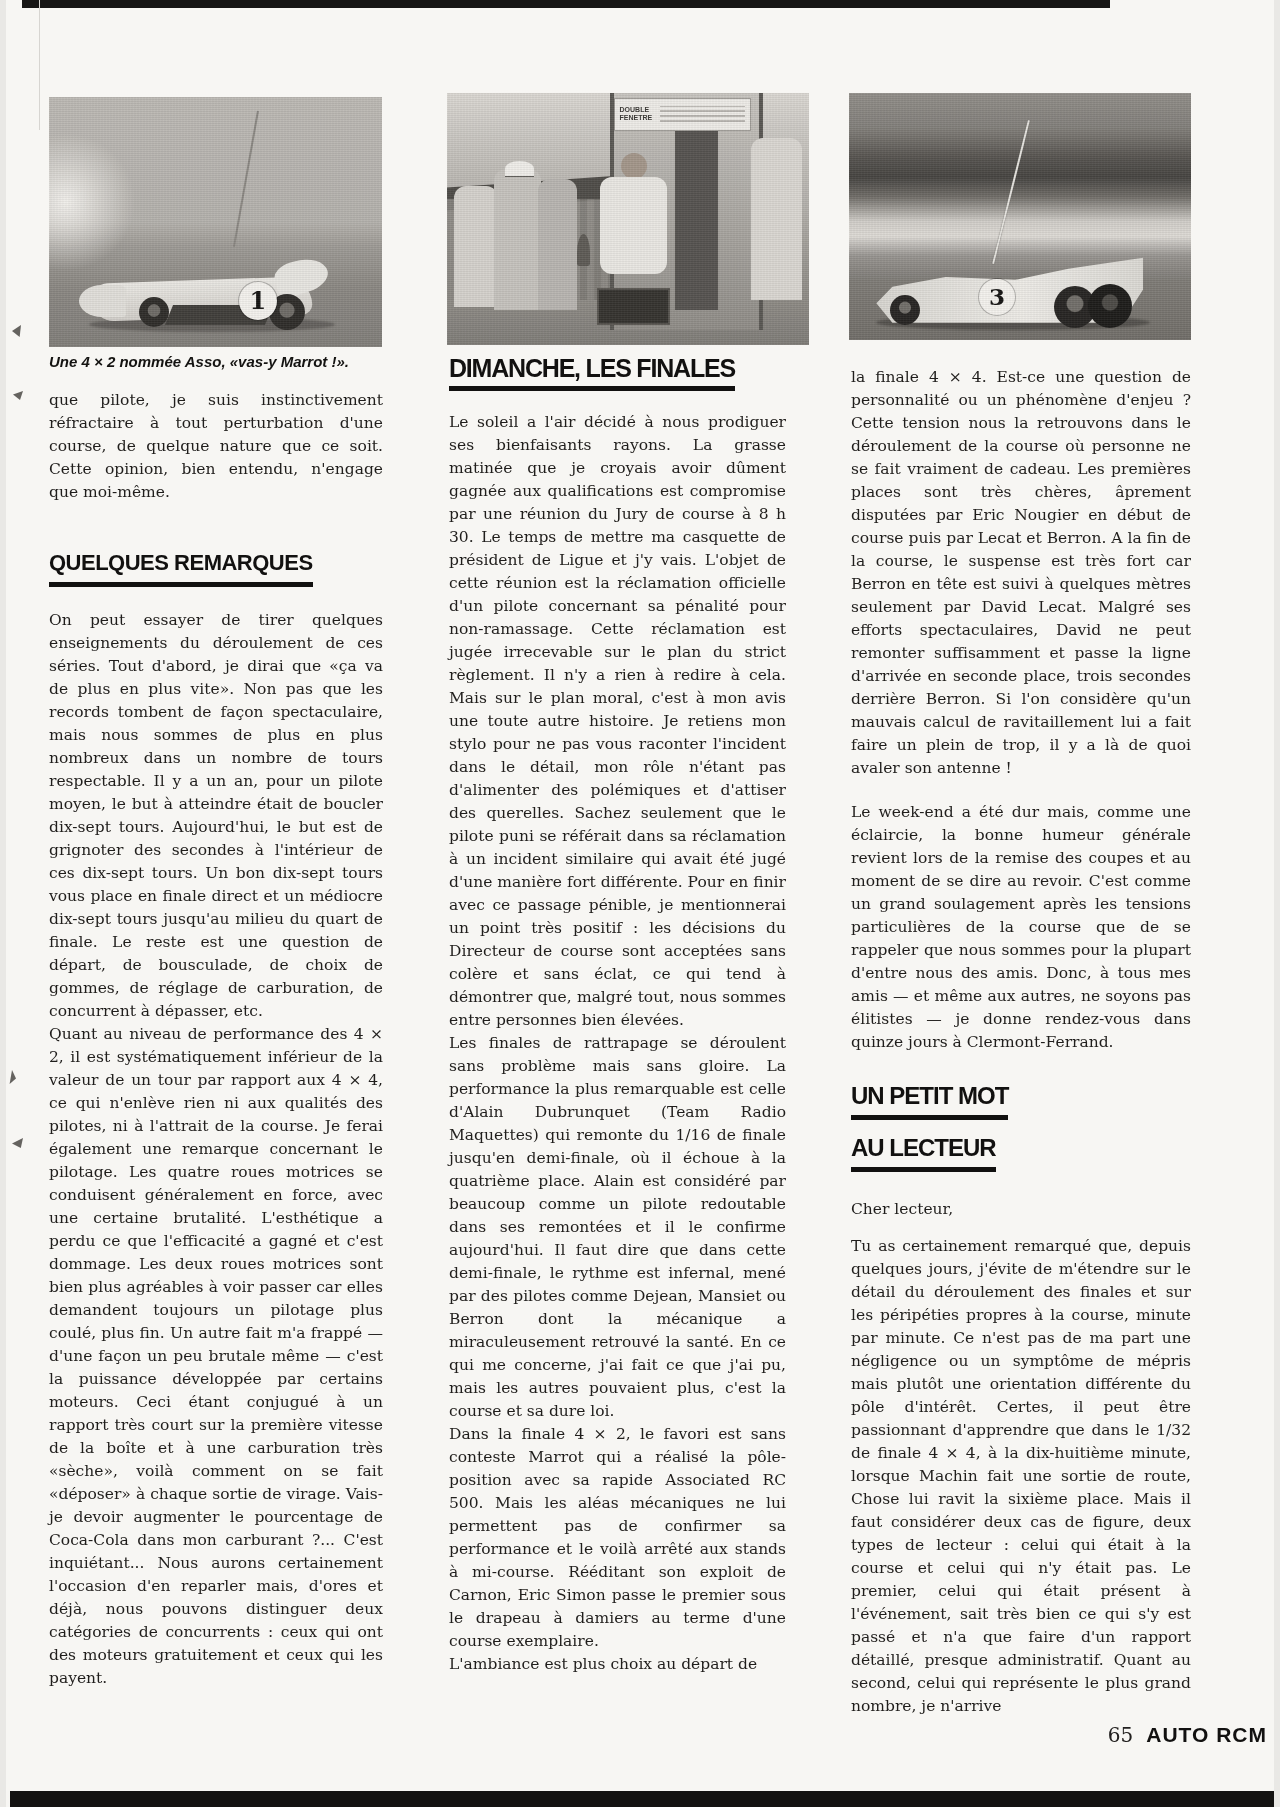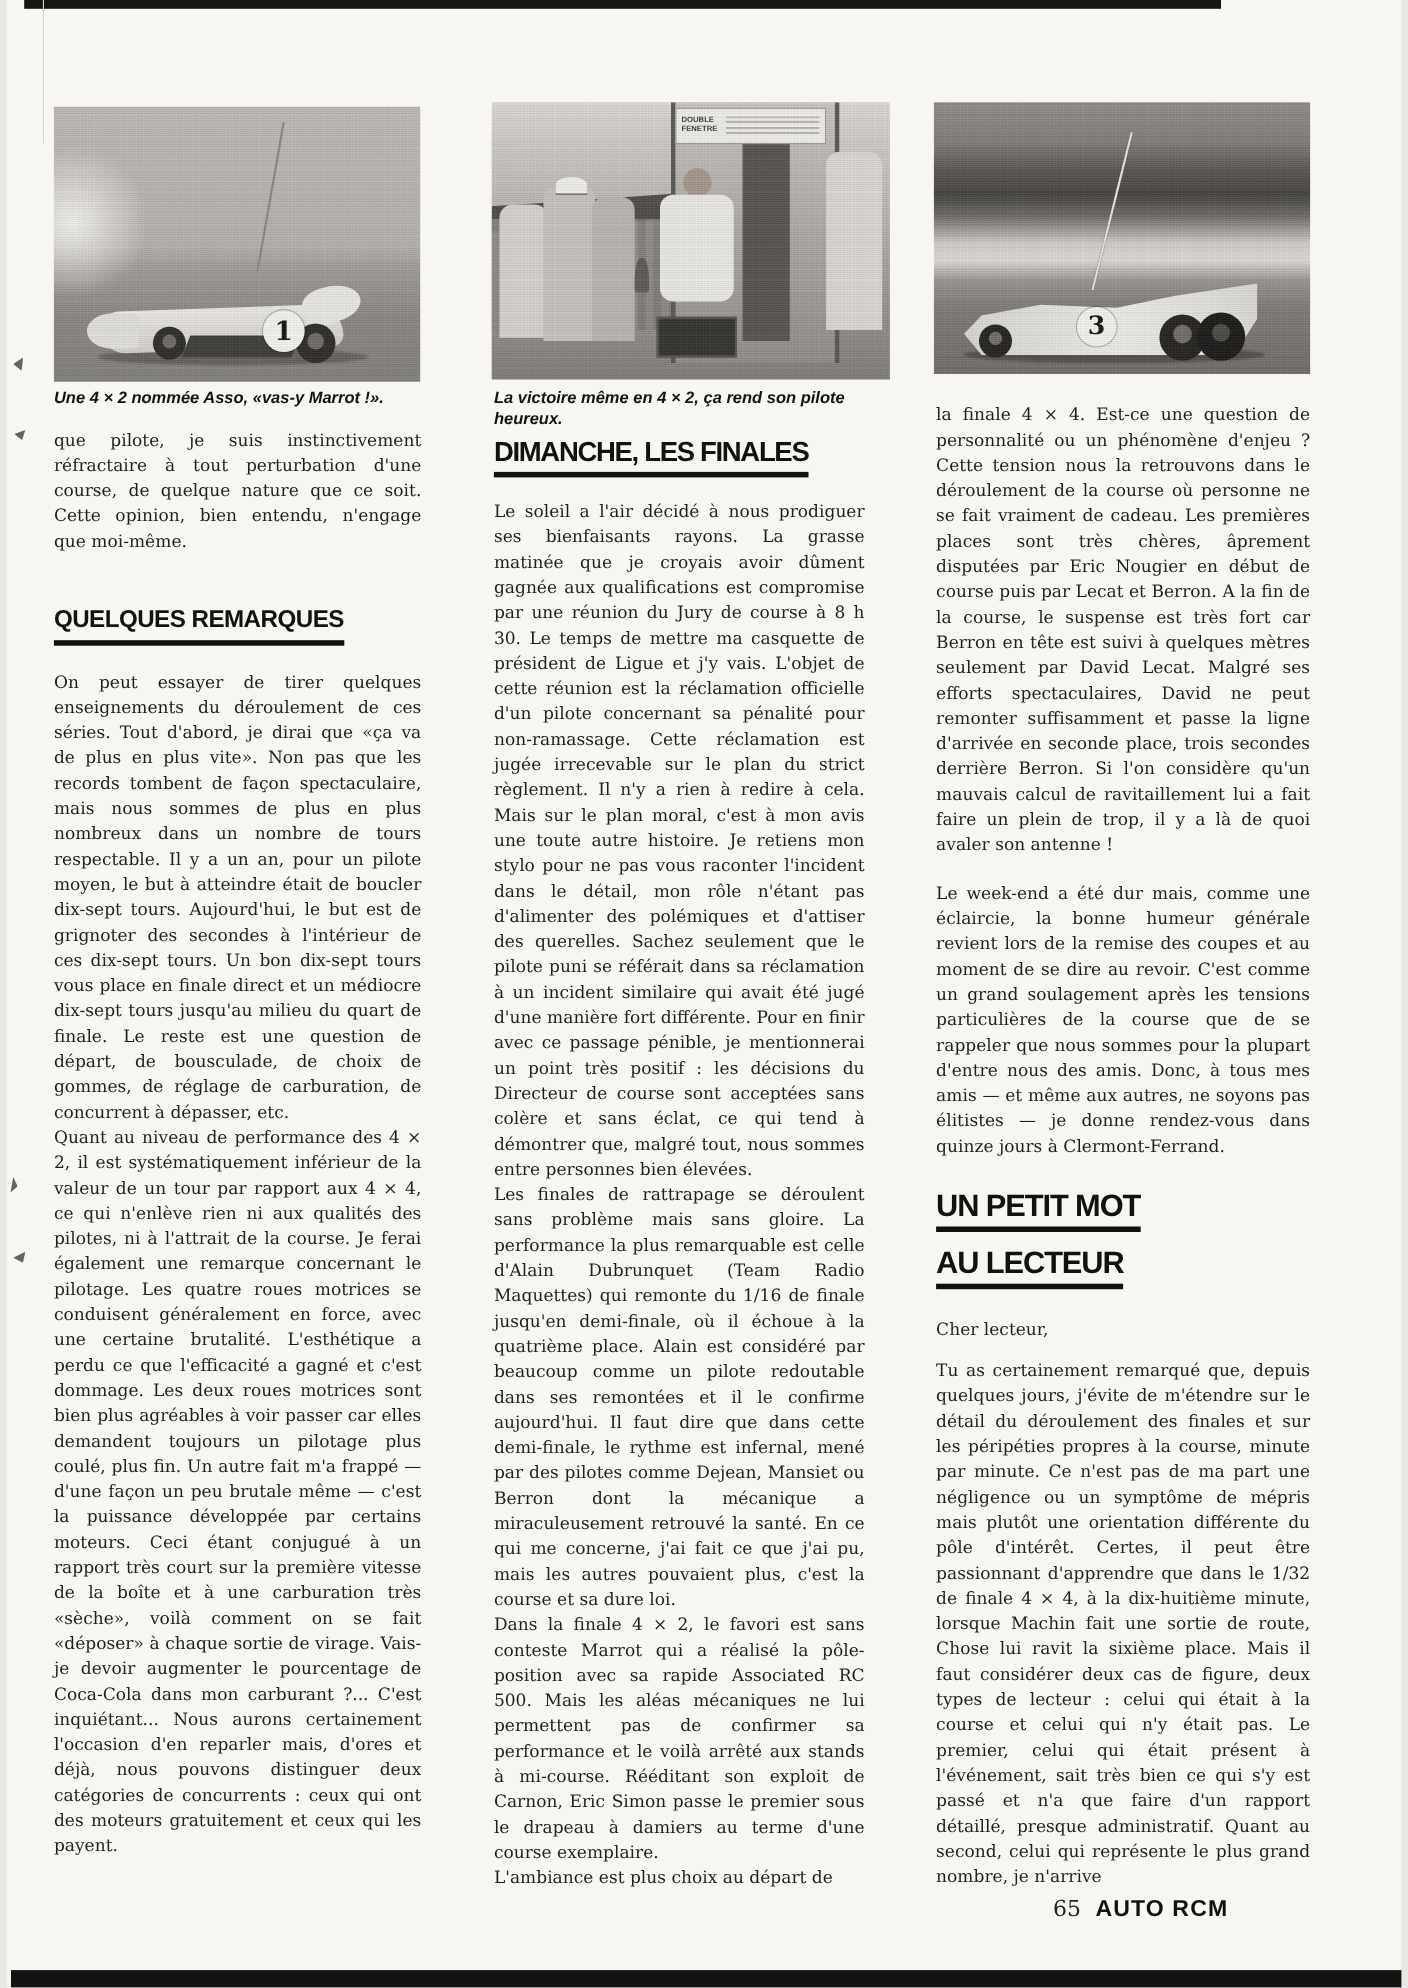--- a/index.html
+++ b/index.html
@@ -92,26 +92,26 @@
     font-size:15px;line-height:19px;color:#141311;margin:0 0 18px 0;}
   .col2 .caption{margin-bottom:7px;}
   .body-p{font-size:15.5px;line-height:23px;text-align:justify;margin:0;color:#201e1c;}
   .intro{margin-bottom:44px;}
   .gap-before{margin-top:21px;}
   .headline{font-family:"Liberation Sans",sans-serif;font-weight:700;color:#121110;
     letter-spacing:-.5px;white-space:nowrap;}
   .headline span{display:inline-block;border-bottom:5px solid #121110;padding-bottom:4px;}
   .h-col1{font-size:22px;line-height:30px;margin:0 0 22px 0;}
   .h-col2{font-size:25px;line-height:28px;letter-spacing:-1.2px;margin:2px 0 20px 0;}
-  .h-col3{font-size:28px;line-height:31px;letter-spacing:-1px;margin:26px 0 0 0;text-decoration:underline;}
+  .h-col3{font-size:24px;line-height:31px;letter-spacing:-1px;margin:26px 0 0 0;text-decoration:underline;}
   .h-col3 + .h-col3{margin-top:12px;}
   .h-col3-last{margin-bottom:26px !important;}
   .salutation{margin-bottom:14px;}
 
-  .footer{position:absolute;left:845px;top:1723px;width:372px;text-align:center;white-space:nowrap;}
+  .footer{position:absolute;left:889px;top:1723px;width:372px;text-align:right;white-space:nowrap;}
   .footer .pageno{font-family:"DejaVu Serif",serif;font-size:20px;color:#232120;}
   .footer .logo{font-family:"Liberation Sans",sans-serif;font-weight:700;font-size:21px;
     letter-spacing:1px;color:#121110;margin-left:13px;}
 </style>
 </head>
 <body>
 
 <div class="page">
 
   <div class="top-bar"></div>
@@ -167,21 +167,20 @@
 
   <div class="col col1">
     <p class="caption">Une 4 × 2 nommée Asso, «vas-y Marrot !».</p>
     <p class="body-p intro">que pilote, je suis instinctivement réfractaire à tout perturbation d'une course, de quelque nature que ce soit. Cette opinion, bien entendu, n'engage que moi-même.</p>
     <h2 class="headline h-col1"><span>QUELQUES REMARQUES</span></h2>
     <p class="body-p">On peut essayer de tirer quelques enseignements du déroulement de ces séries. Tout d'abord, je dirai que «ça va de plus en plus vite». Non pas que les records tombent de façon spectaculaire, mais nous sommes de plus en plus nombreux dans un nombre de tours respectable. Il y a un an, pour un pilote moyen, le but à atteindre était de boucler dix-sept tours. Aujourd'hui, le but est de grignoter des secondes à l'intérieur de ces dix-sept tours. Un bon dix-sept tours vous place en finale direct et un médiocre dix-sept tours jusqu'au milieu du quart de finale. Le reste est une question de départ, de bousculade, de choix de gommes, de réglage de carburation, de concurrent à dépasser, etc.</p>
     <p class="body-p">Quant au niveau de performance des 4 × 2, il est systématiquement inférieur de la valeur de un tour par rapport aux 4 × 4, ce qui n'enlève rien ni aux qualités des pilotes, ni à l'attrait de la course. Je ferai également une remarque concernant le pilotage. Les quatre roues motrices se conduisent généralement en force, avec une certaine brutalité. L'esthétique a perdu ce que l'efficacité a gagné et c'est dommage. Les deux roues motrices sont bien plus agréables à voir passer car elles demandent toujours un pilotage plus coulé, plus fin. Un autre fait m'a frappé — d'une façon un peu brutale même — c'est la puissance développée par certains moteurs. Ceci étant conjugué à un rapport très court sur la première vitesse de la boîte et à une carburation très «sèche», voilà comment on se fait «déposer» à chaque sortie de virage. Vais-je devoir augmenter le pourcentage de Coca-Cola dans mon carburant ?... C'est inquiétant... Nous aurons certainement l'occasion d'en reparler mais, d'ores et déjà, nous pouvons distinguer deux catégories de concurrents : ceux qui ont des moteurs gratuitement et ceux qui les payent.</p>
   </div>
 
   <div class="col col2">
-    <p class="caption">La victoire même en 4 × 2, ça rend son pilote heureux.</p>
     <h2 class="headline h-col2"><span>DIMANCHE, LES FINALES</span></h2>
     <p class="body-p">Le soleil a l'air décidé à nous prodiguer ses bienfaisants rayons. La grasse matinée que je croyais avoir dûment gagnée aux qualifications est compromise par une réunion du Jury de course à 8 h 30. Le temps de mettre ma casquette de président de Ligue et j'y vais. L'objet de cette réunion est la réclamation officielle d'un pilote concernant sa pénalité pour non-ramassage. Cette réclamation est jugée irrecevable sur le plan du strict règlement. Il n'y a rien à redire à cela. Mais sur le plan moral, c'est à mon avis une toute autre histoire. Je retiens mon stylo pour ne pas vous raconter l'incident dans le détail, mon rôle n'étant pas d'alimenter des polémiques et d'attiser des querelles. Sachez seulement que le pilote puni se référait dans sa réclamation à un incident similaire qui avait été jugé d'une manière fort différente. Pour en finir avec ce passage pénible, je mentionnerai un point très positif : les décisions du Directeur de course sont acceptées sans colère et sans éclat, ce qui tend à démontrer que, malgré tout, nous sommes entre personnes bien élevées.</p>
     <p class="body-p">Les finales de rattrapage se déroulent sans problème mais sans gloire. La performance la plus remarquable est celle d'Alain Dubrunquet (Team Radio Maquettes) qui remonte du 1/16 de finale jusqu'en demi-finale, où il échoue à la quatrième place. Alain est considéré par beaucoup comme un pilote redoutable dans ses remontées et il le confirme aujourd'hui. Il faut dire que dans cette demi-finale, le rythme est infernal, mené par des pilotes comme Dejean, Mansiet ou Berron dont la mécanique a miraculeusement retrouvé la santé. En ce qui me concerne, j'ai fait ce que j'ai pu, mais les autres pouvaient plus, c'est la course et sa dure loi.</p>
     <p class="body-p">Dans la finale 4 × 2, le favori est sans conteste Marrot qui a réalisé la pôle-position avec sa rapide Associated RC 500. Mais les aléas mécaniques ne lui permettent pas de confirmer sa performance et le voilà arrêté aux stands à mi-course. Rééditant son exploit de Carnon, Eric Simon passe le premier sous le drapeau à damiers au terme d'une course exemplaire.</p>
     <p class="body-p">L'ambiance est plus choix au départ de</p>
   </div>
 
   <div class="col col3">
     <p class="body-p">la finale 4 × 4. Est-ce une question de personnalité ou un phénomène d'enjeu ? Cette tension nous la retrouvons dans le déroulement de la course où personne ne se fait vraiment de cadeau. Les premières places sont très chères, âprement disputées par Eric Nougier en début de course puis par Lecat et Berron. A la fin de la course, le suspense est très fort car Berron en tête est suivi à quelques mètres seulement par David Lecat. Malgré ses efforts spectaculaires, David ne peut remonter suffisamment et passe la ligne d'arrivée en seconde place, trois secondes derrière Berron. Si l'on considère qu'un mauvais calcul de ravitaillement lui a fait faire un plein de trop, il y a là de quoi avaler son antenne !</p>
     <p class="body-p gap-before">Le week-end a été dur mais, comme une éclaircie, la bonne humeur générale revient lors de la remise des coupes et au moment de se dire au revoir. C'est comme un grand soulagement après les tensions particulières de la course que de se rappeler que nous sommes pour la plupart d'entre nous des amis. Donc, à tous mes amis — et même aux autres, ne soyons pas élitistes — je donne rendez-vous dans quinze jours à Clermont-Ferrand.</p>

